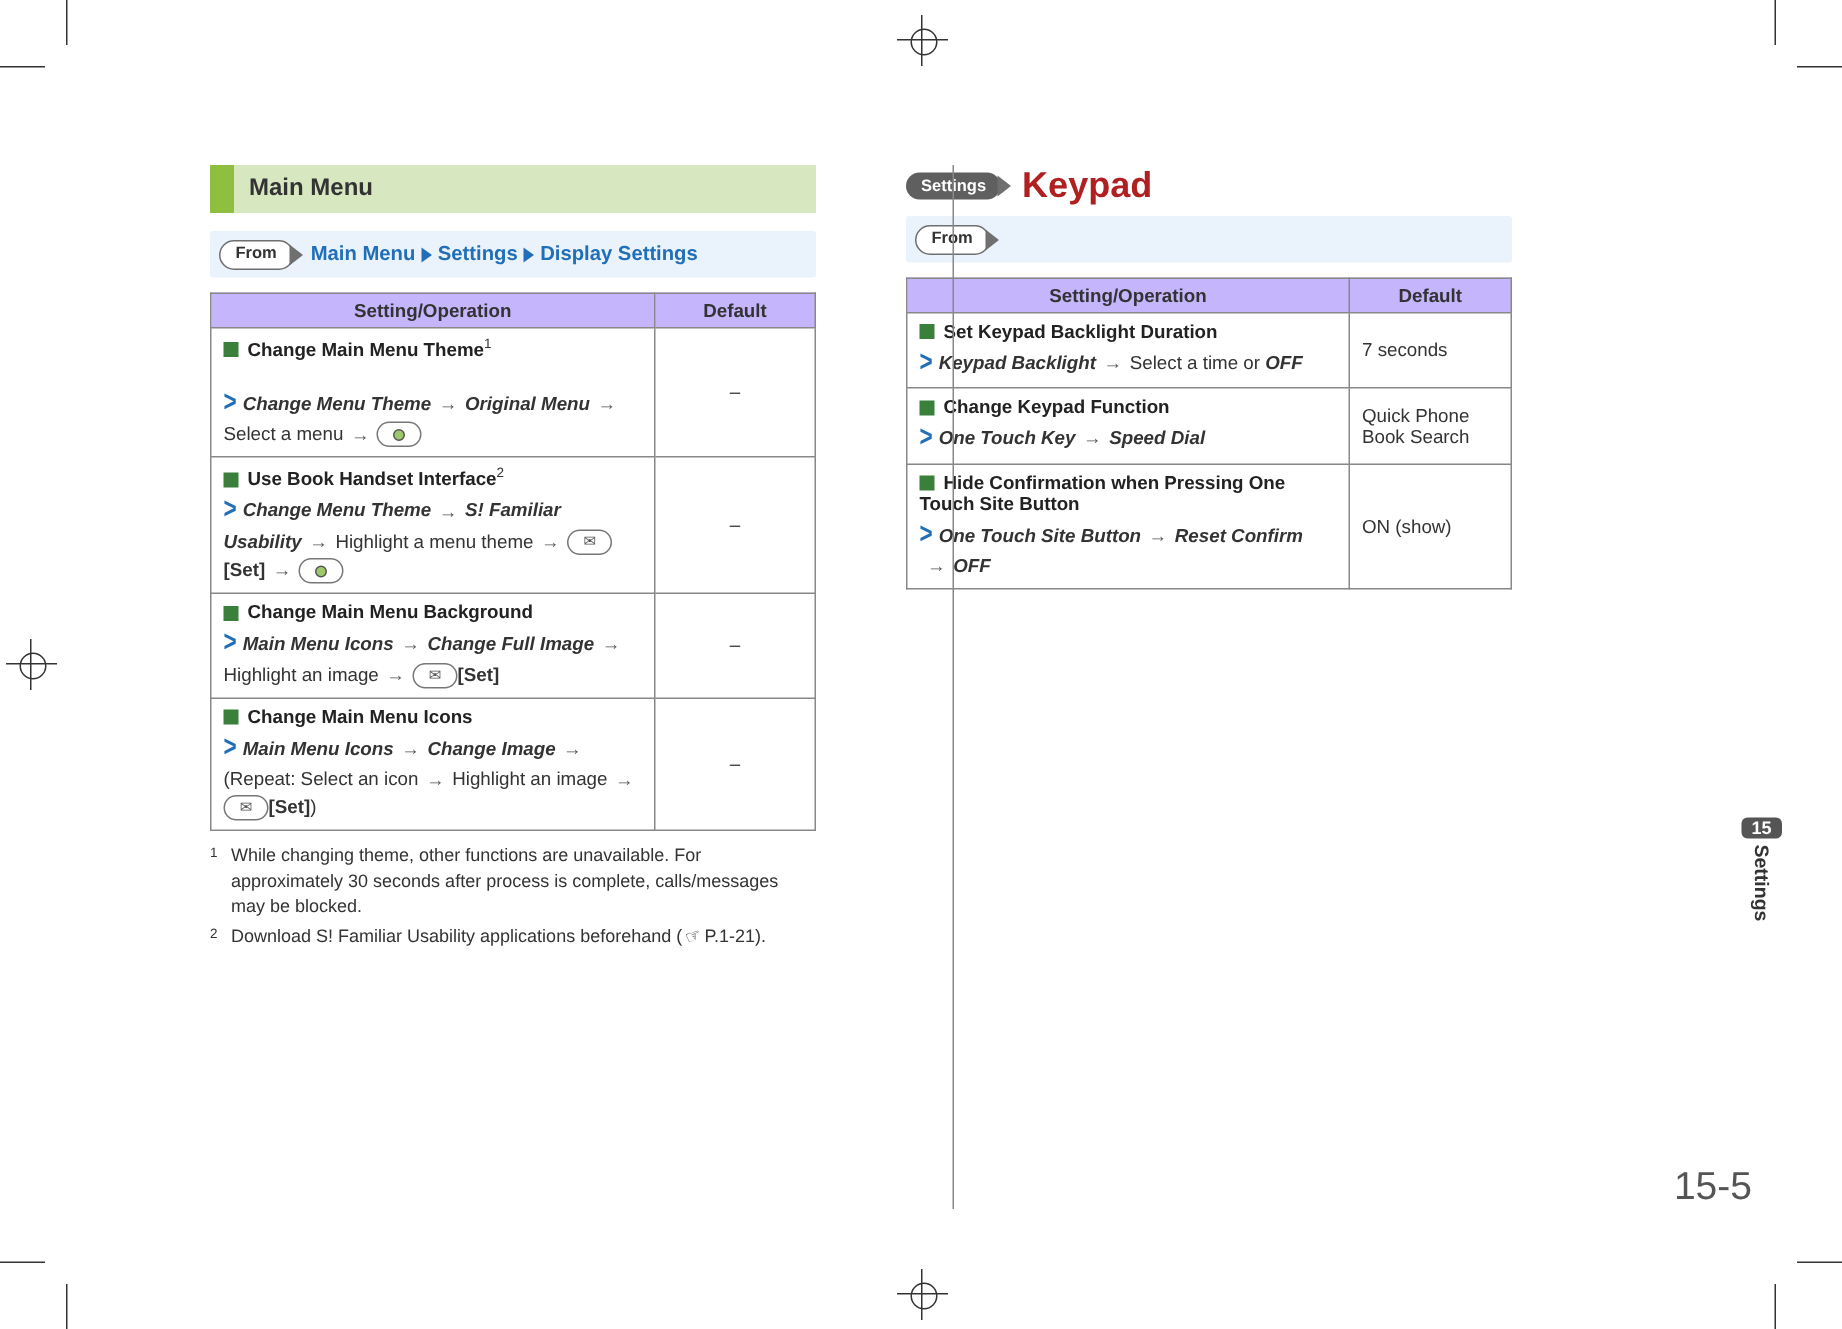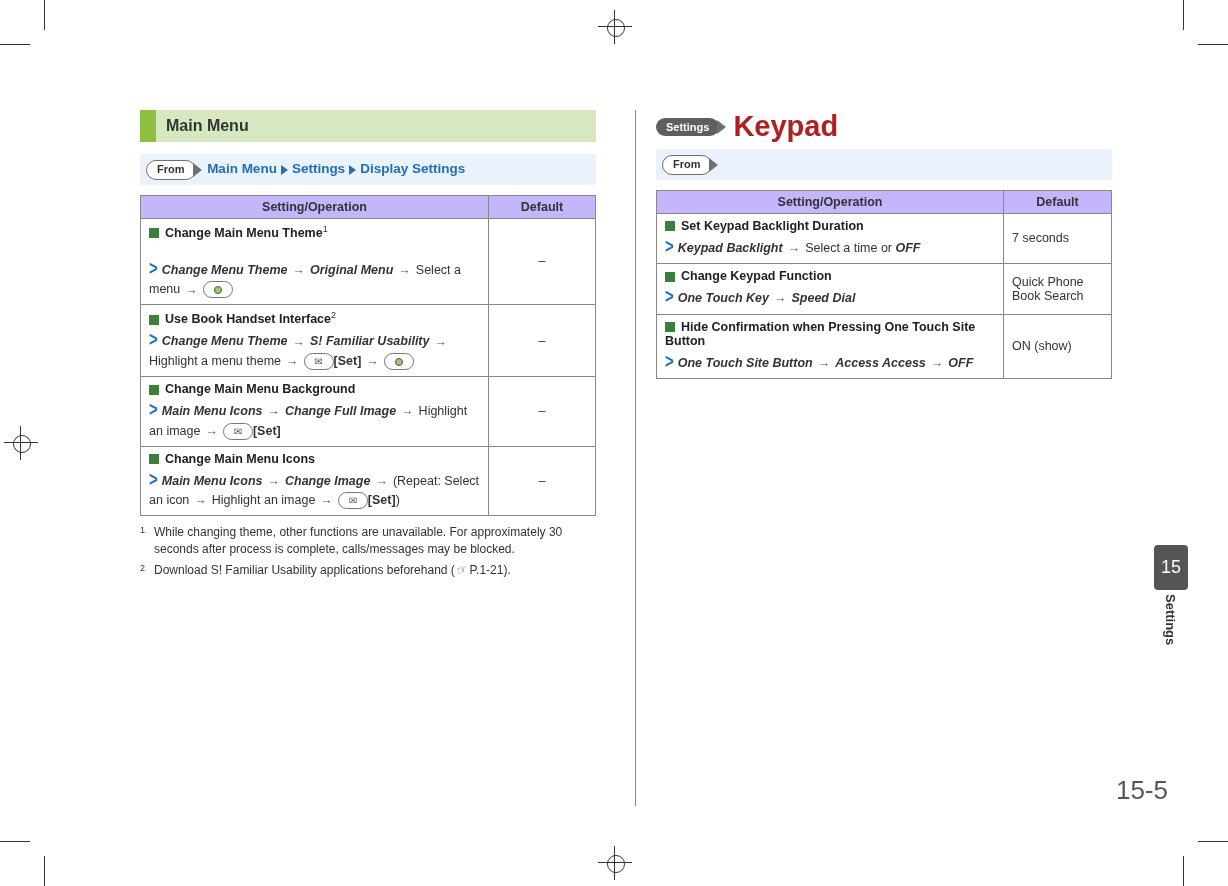--- a/index.html
+++ b/index.html
@@ -11,21 +11,21 @@
     height: 886px;
     position: relative;
     font-size: 13px;
   }
   .page {
     display: flex;
     padding: 110px 90px 0 140px;
     gap: 60px;
   }
   .col {
-    width: 456px;
+    width: 404px;
     position: relative;
   }
   .divider {
     position: absolute;
     left: 635px;
     top: 110px;
     bottom: 80px;
     border-left: 1px solid #888;
   }
   .section-header {
@@ -97,21 +97,21 @@
     width: 0; height: 0;
     border-top: 5px solid transparent;
     border-bottom: 5px solid transparent;
     border-left: 7px solid #206fb8;
     margin: 0 4px;
     vertical-align: middle;
   }
   .page-title {
     color: #b02020;
     font-weight: bold;
-    font-size: 29px;
+    font-size: 24px;
     vertical-align: middle;
     margin-left: 6px;
   }
   .page-title-row {
     margin-bottom: 6px;
     display: flex;
     align-items: center;
   }
   table.settings {
     border-collapse: collapse;
@@ -217,24 +217,24 @@
     position: absolute;
     right: 40px;
     top: 545px;
     display: flex;
     flex-direction: column;
     align-items: center;
   }
   .side-tab .chip {
     background: #555;
     color: #fff;
-    font-weight: normal;
-    padding: 12px 7px;
+    font-weight: bold;
+    padding: 0 7px;
     border-radius: 4px;
-    font-size: 18px;
+    font-size: 12px;
   }
   .side-tab .vtext {
     writing-mode: vertical-rl;
     font-weight: bold;
     font-size: 13px;
     margin-top: 4px;
     color: #333;
   }
   .page-num {
     position: absolute;
@@ -390,21 +390,21 @@
           <tr>
             <td>
               <div><span class="sq"></span><span class="row-title">Change Keypad Function</span></div>
               <div style="padding-left: 0px; margin-top: 3px; line-height: 1.5;"><span class="chev">&gt;</span><span class="bi">One Touch Key</span><span class="arrow"></span><span class="bi">Speed Dial</span></div>
             </td>
             <td class="default">Quick Phone Book Search</td>
           </tr>
           <tr>
             <td>
               <div><span class="sq"></span><span class="row-title">Hide Confirmation when Pressing One Touch Site Button</span></div>
-              <div style="padding-left: 0px; margin-top: 3px; line-height: 1.5;"><span class="chev">&gt;</span><span class="bi">One Touch Site Button</span><span class="arrow"></span><span class="bi">Access Access</span><span class="arrow"></span><span class="bi">OFF</span></div>
+              <div style="padding-left: 0px; margin-top: 3px; line-height: 1.5;"><span class="chev">&gt;</span><span class="bi">One Touch Site Button</span><span class="arrow"></span><span class="bi">Reset Confirm</span><span class="arrow"></span><span class="bi">OFF</span></div>
             </td>
             <td class="default">ON (show)</td>
           </tr>
         </tbody>
     </table>
   </div>
 </div>
 
 <div class="divider"></div>
 

